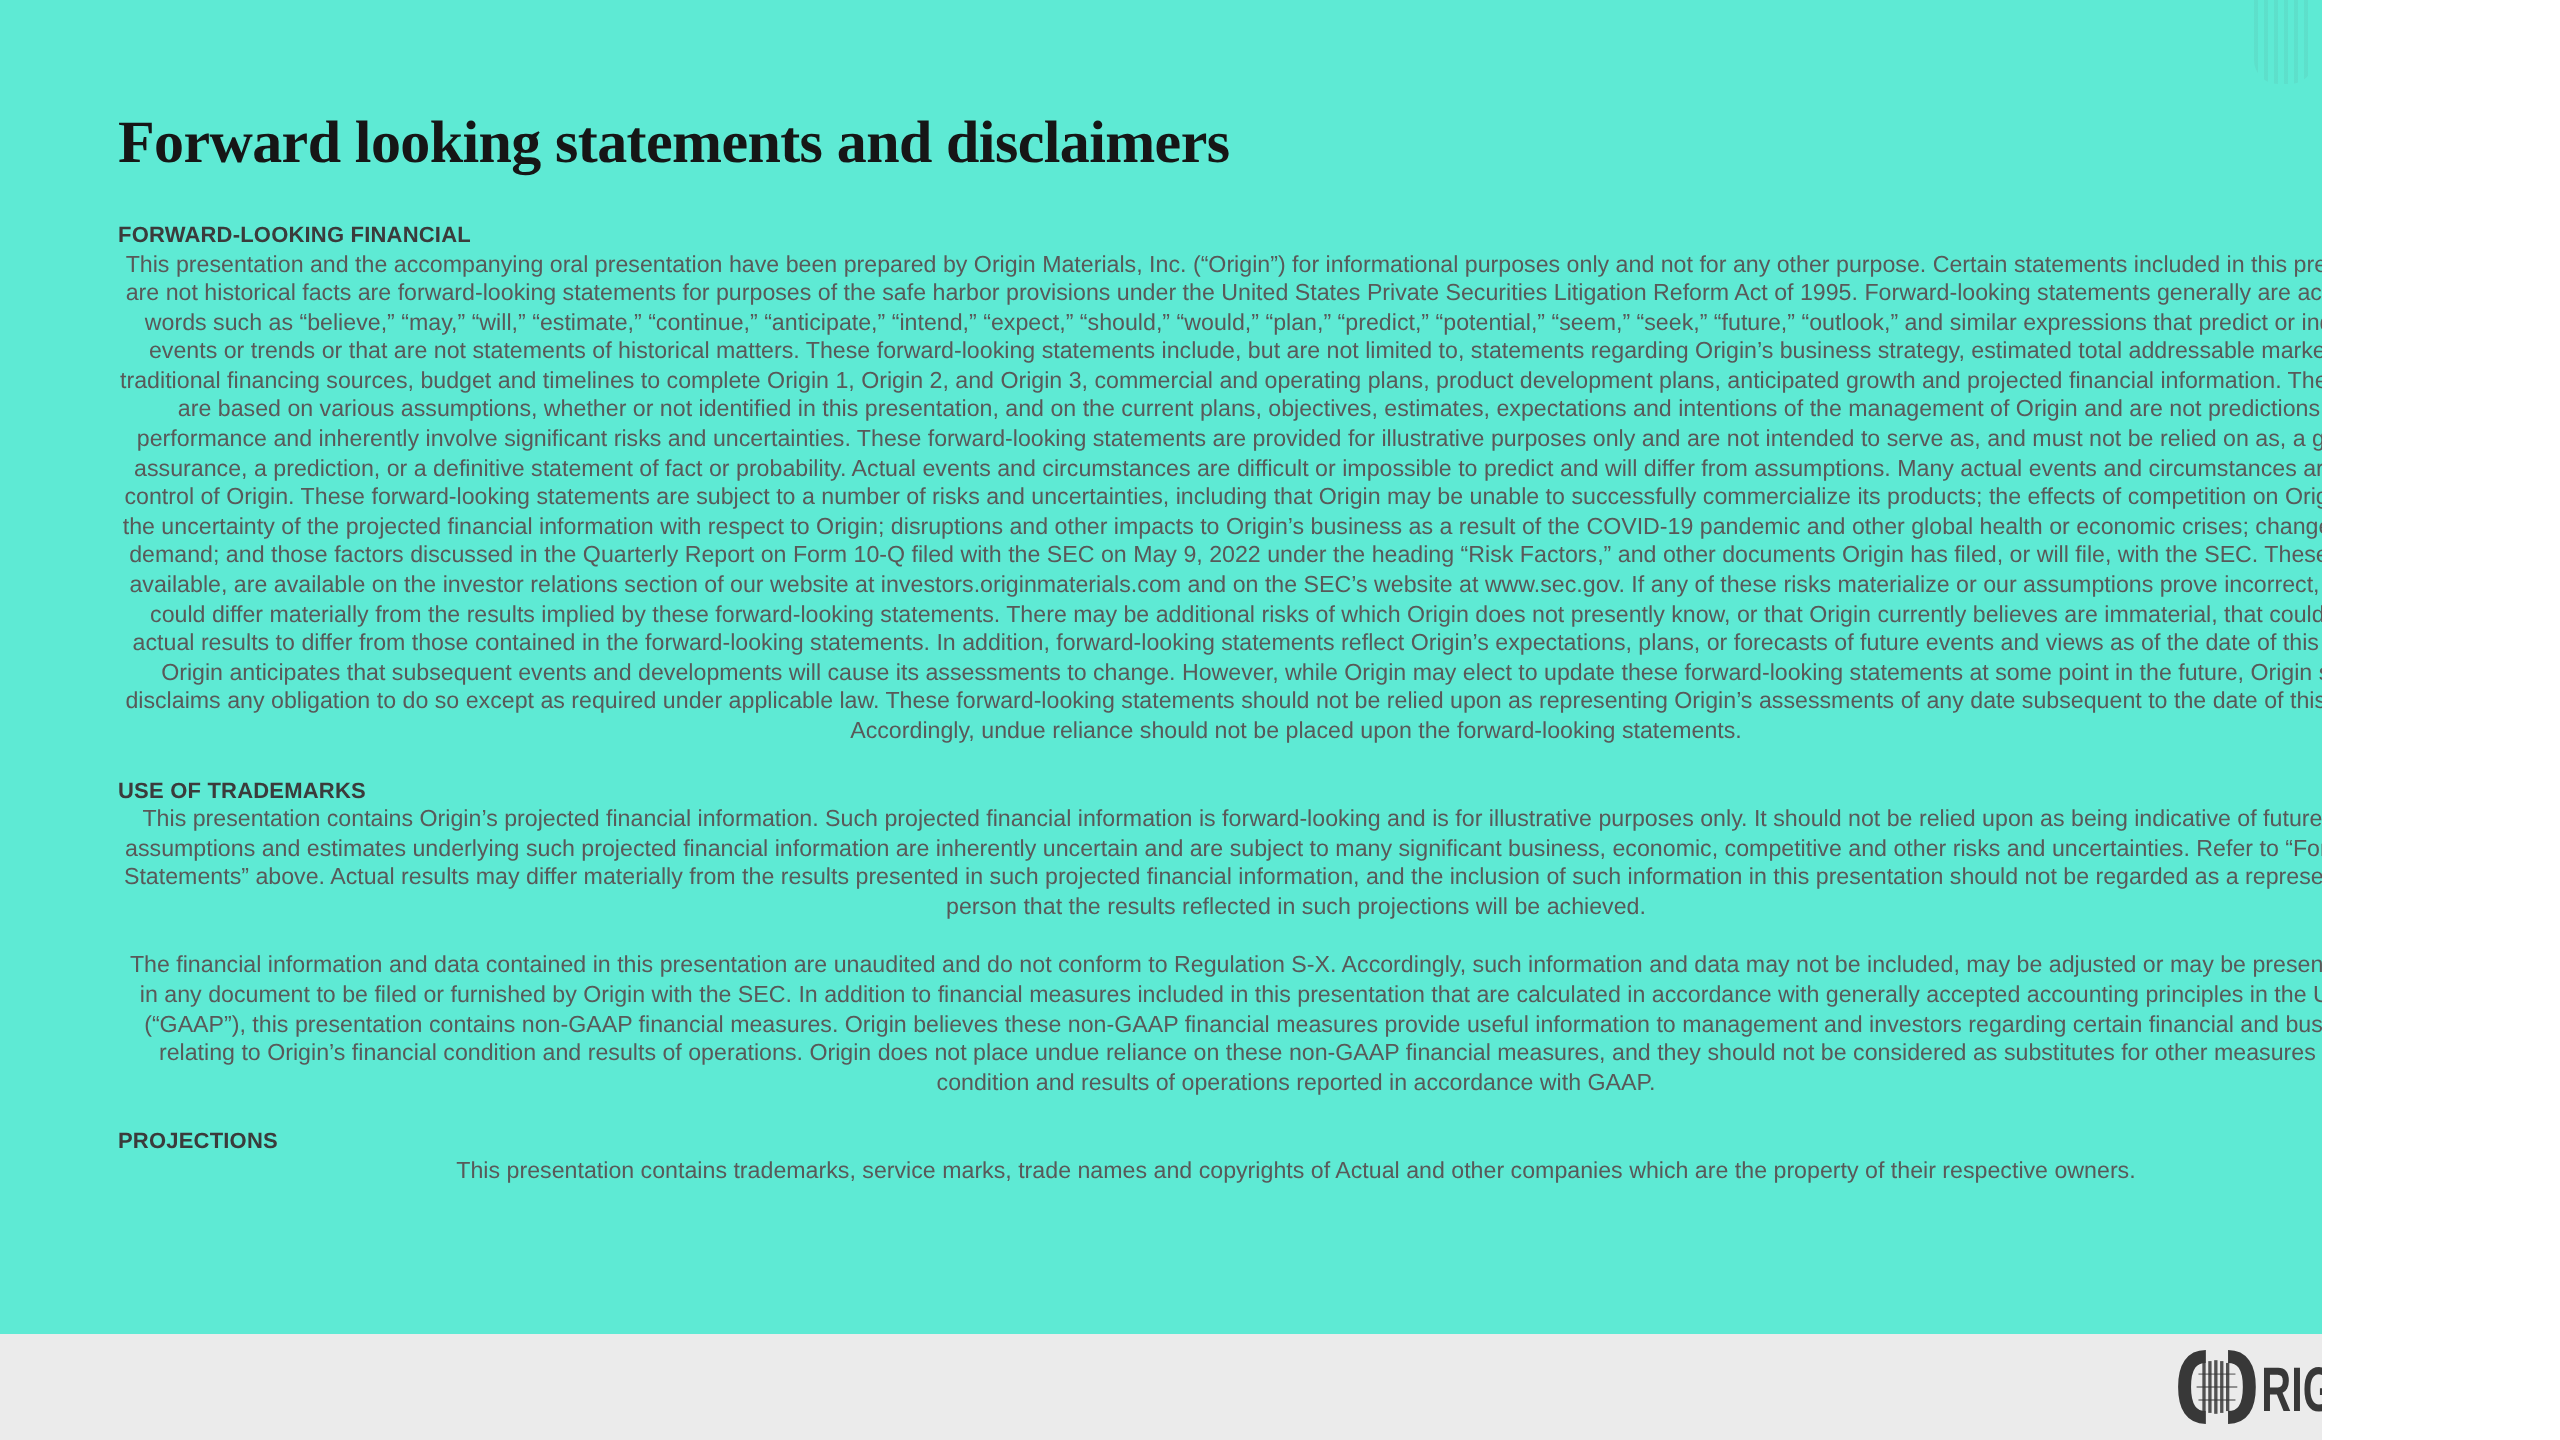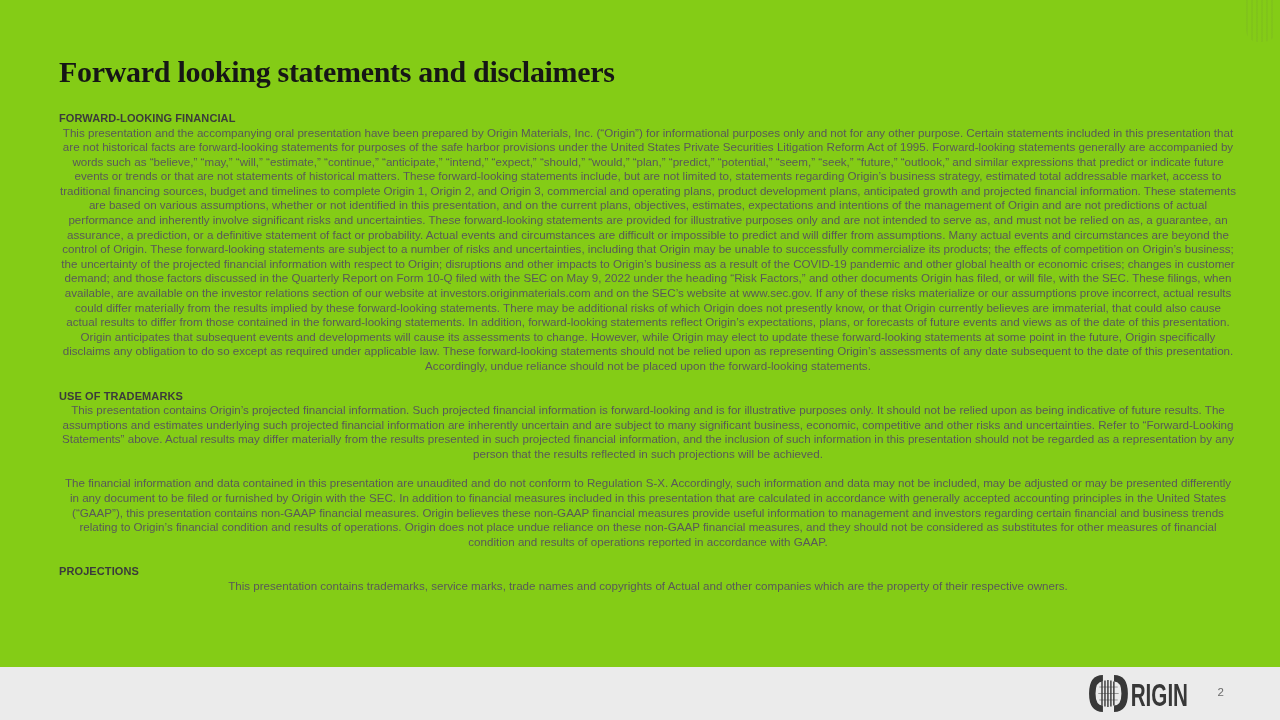--- a/index.html
+++ b/index.html
@@ -1,18 +1,18 @@
 <!DOCTYPE html>
 <html><head>
 <meta charset="utf-8">
 <style>
   html,body { margin:0; padding:0; background:#ffffff; }
   .slide {
-    position:relative; width:1280px; height:720px; overflow:hidden;
-    background:#84cc16; font-family:"Liberation Sans", sans-serif;
+    position:relative; width:1161px; height:720px; overflow:hidden;
+    background:#5eead4; font-family:"Liberation Sans", sans-serif;
   }
   .title {
     position:absolute; left:59px; top:55px; margin:0;
     font-family:"Liberation Serif", "DejaVu Serif", serif;
     font-weight:700; font-size:30px; letter-spacing:-0.3px; color:#161616;
   }
   .content {
     position:absolute; left:59px; top:111px; width:1178px;
   }
   .sec { margin:0 0 15px 0; }

